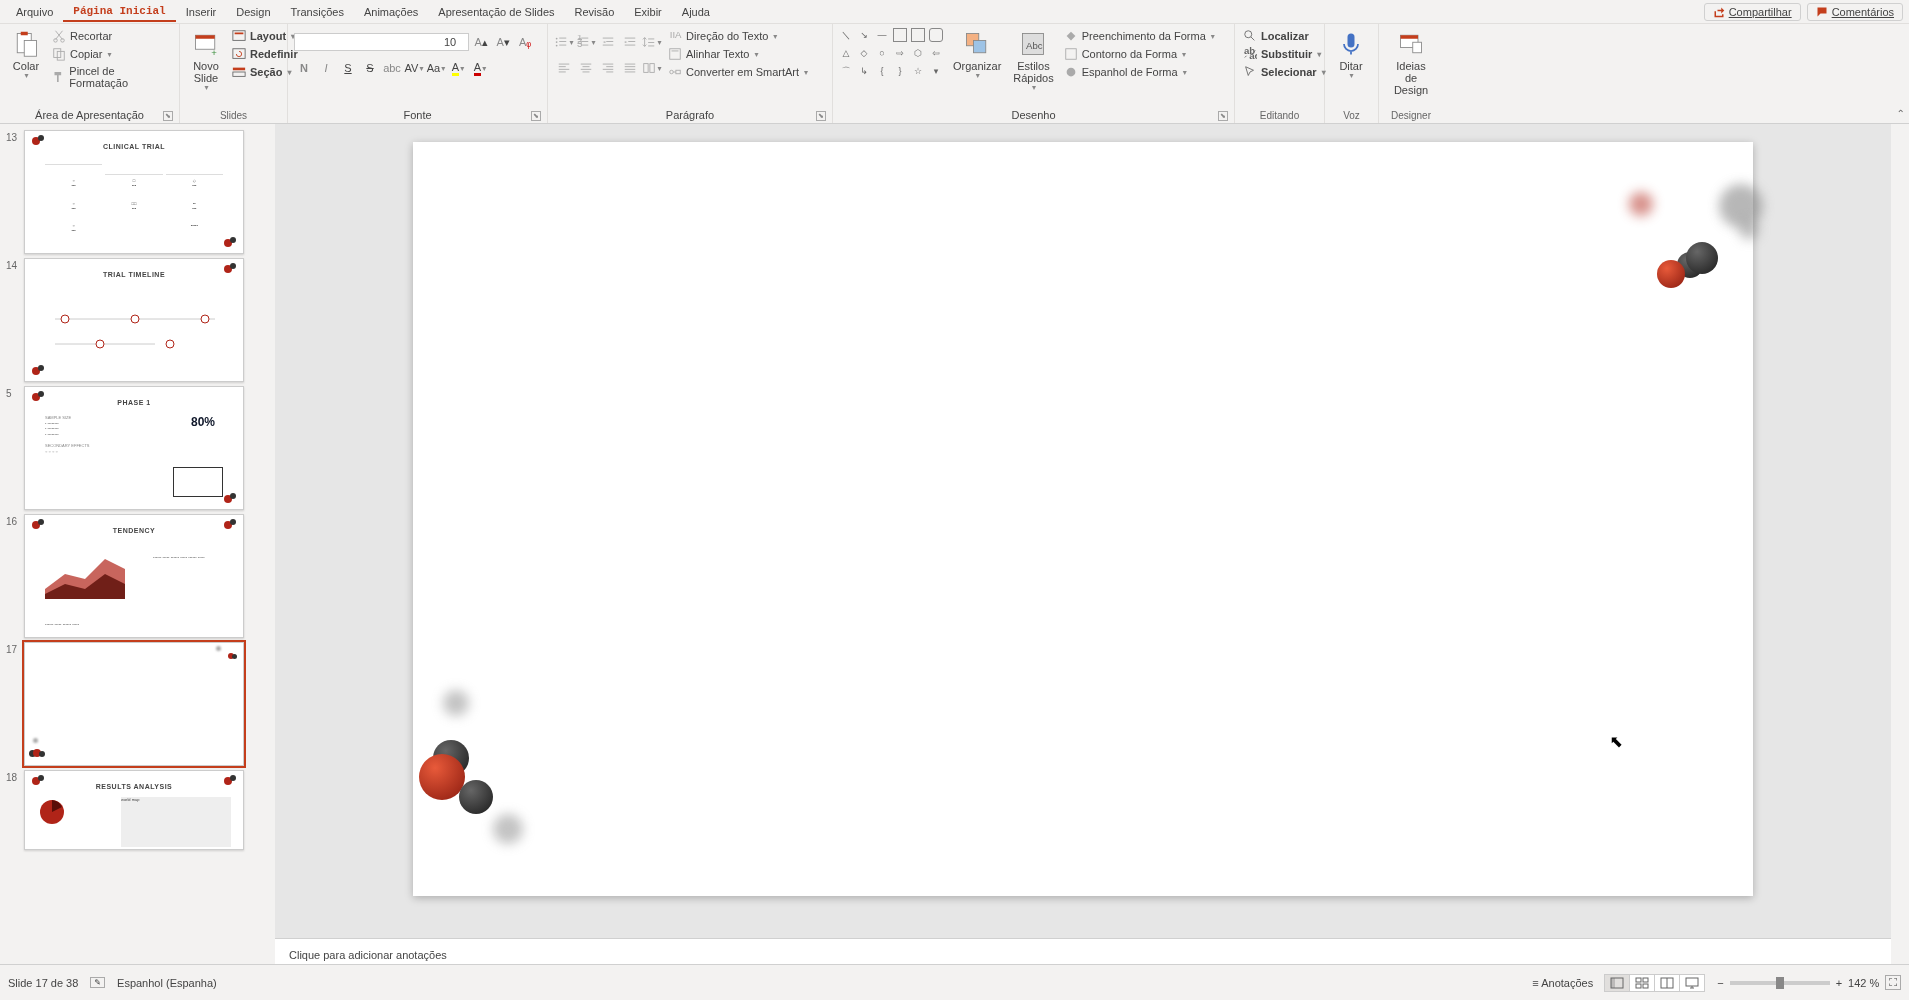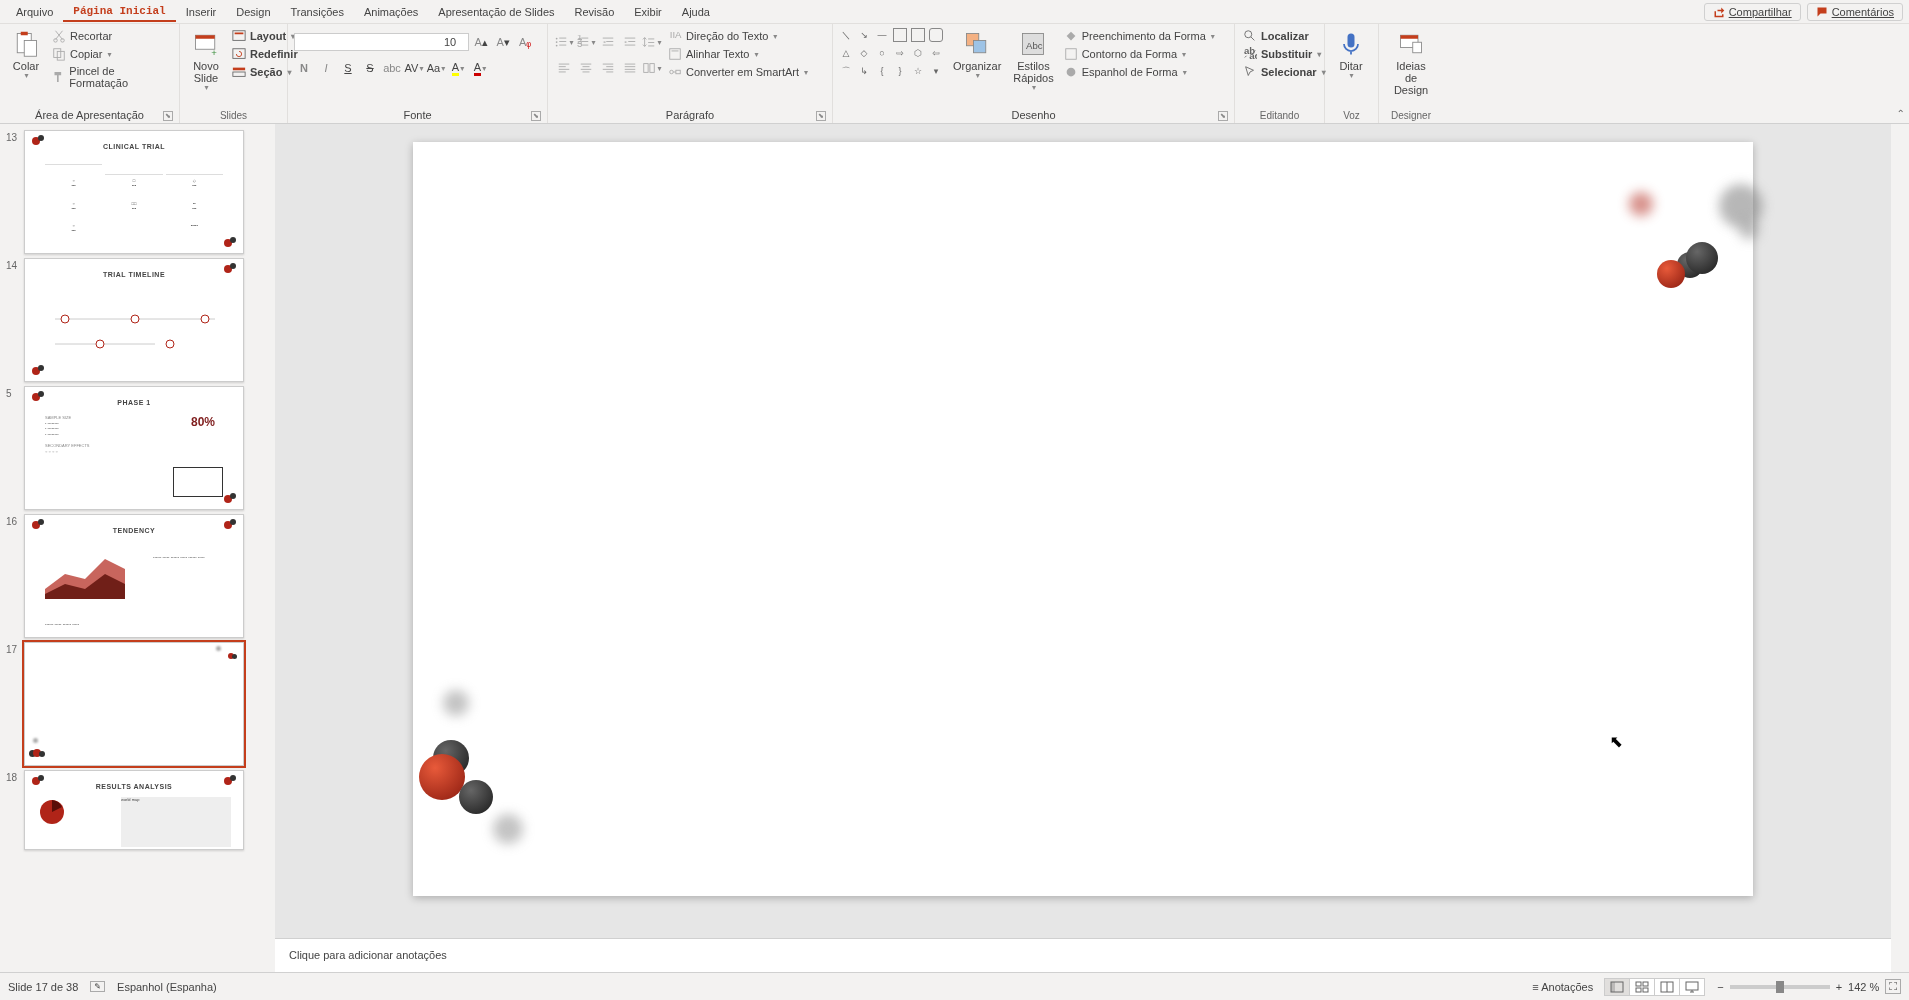--- a/index.html
+++ b/index.html
@@ -53,21 +53,21 @@
 
 .canvas-area{flex:1;display:flex;flex-direction:column;overflow:hidden;position:relative;}
 .canvas-scroll{flex:1;overflow:auto;display:flex;align-items:flex-start;justify-content:center;padding:18px 40px;}
 .slide{width:1340px;height:754px;background:#fff;box-shadow:0 2px 8px rgba(0,0,0,.25);position:relative;}
 .blur-dot{position:absolute;border-radius:50%;filter:blur(6px);}
 .sphere{position:absolute;border-radius:50%;background:radial-gradient(circle at 35% 30%,#666,#1a1a1a);}
 .sphere.red{background:radial-gradient(circle at 35% 30%,#e85a3a,#8a1a0e);}
 .notes{height:40px;background:#fff;border-top:1px solid #d0d0d0;padding:10px 14px;color:#777;}
 .vscroll{width:18px;background:#f3f2f1;}
 
-.statusbar{position:absolute;left:0;right:0;bottom:0;height:28px;background:#f3f2f1;border-top:1px solid #d0d0d0;display:flex;align-items:center;padding:0 8px;gap:12px;font-size:10px;color:#555;}
+.statusbar{position:absolute;left:0;right:0;bottom:0;height:36px;background:#f3f2f1;border-top:1px solid #d0d0d0;display:flex;align-items:center;padding:0 8px;gap:12px;font-size:10px;color:#555;}
 .statusbar .spacer{flex:1;}
 .statusbar .vbtns{display:flex;gap:0;}
 .statusbar .vbtns .v{width:26px;height:18px;border:1px solid #ccc;display:flex;align-items:center;justify-content:center;margin-left:-1px;background:#fff;}
 .statusbar .vbtns .v.active{background:#e1dfdd;}
 .statusbar .zoom{display:flex;align-items:center;gap:6px;}
 .statusbar .zslider{width:100px;height:4px;background:#ccc;position:relative;}
 .statusbar .zslider .zh{position:absolute;width:8px;height:12px;background:#888;top:-4px;left:46px;}
 
 .collapse-ribbon{position:absolute;right:4px;top:108px;font-size:10px;color:#666;}
 </style>
@@ -518,21 +518,21 @@
         </svg>
       </div>
     </div>
 
     <div class="thumb-row">
         <div class="thumb-num">5</div>
       <div class="thumb">
         <div class="molec tl"></div>
           <div class="molec br"></div>
         <div class="ttitle">PHASE 1</div>
-        <div style="position:absolute;top:28px;right:28px;font-size:12px;font-weight:700;color:#7f1d1d">80%</div>
+        <div style="position:absolute;top:28px;right:28px;font-size:12px;font-weight:700;color:#0f172a">80%</div>
         <div style="position:absolute;top:28px;left:20px;width:120px;height:80px;font-size:4px;color:#888;line-height:1.4">
           SAMPLE SIZE<br>• ••••••••<br>• ••••••••<br>• ••••••••<br><br>SECONDARY EFFECTS<br>○ ○ ○ ○
         </div>
         <div style="position:absolute;bottom:12px;right:20px;width:50px;height:30px;border:1px solid #333"></div>
       </div>
     </div>
 
     <div class="thumb-row">
         <div class="thumb-num">16</div>
       <div class="thumb">

